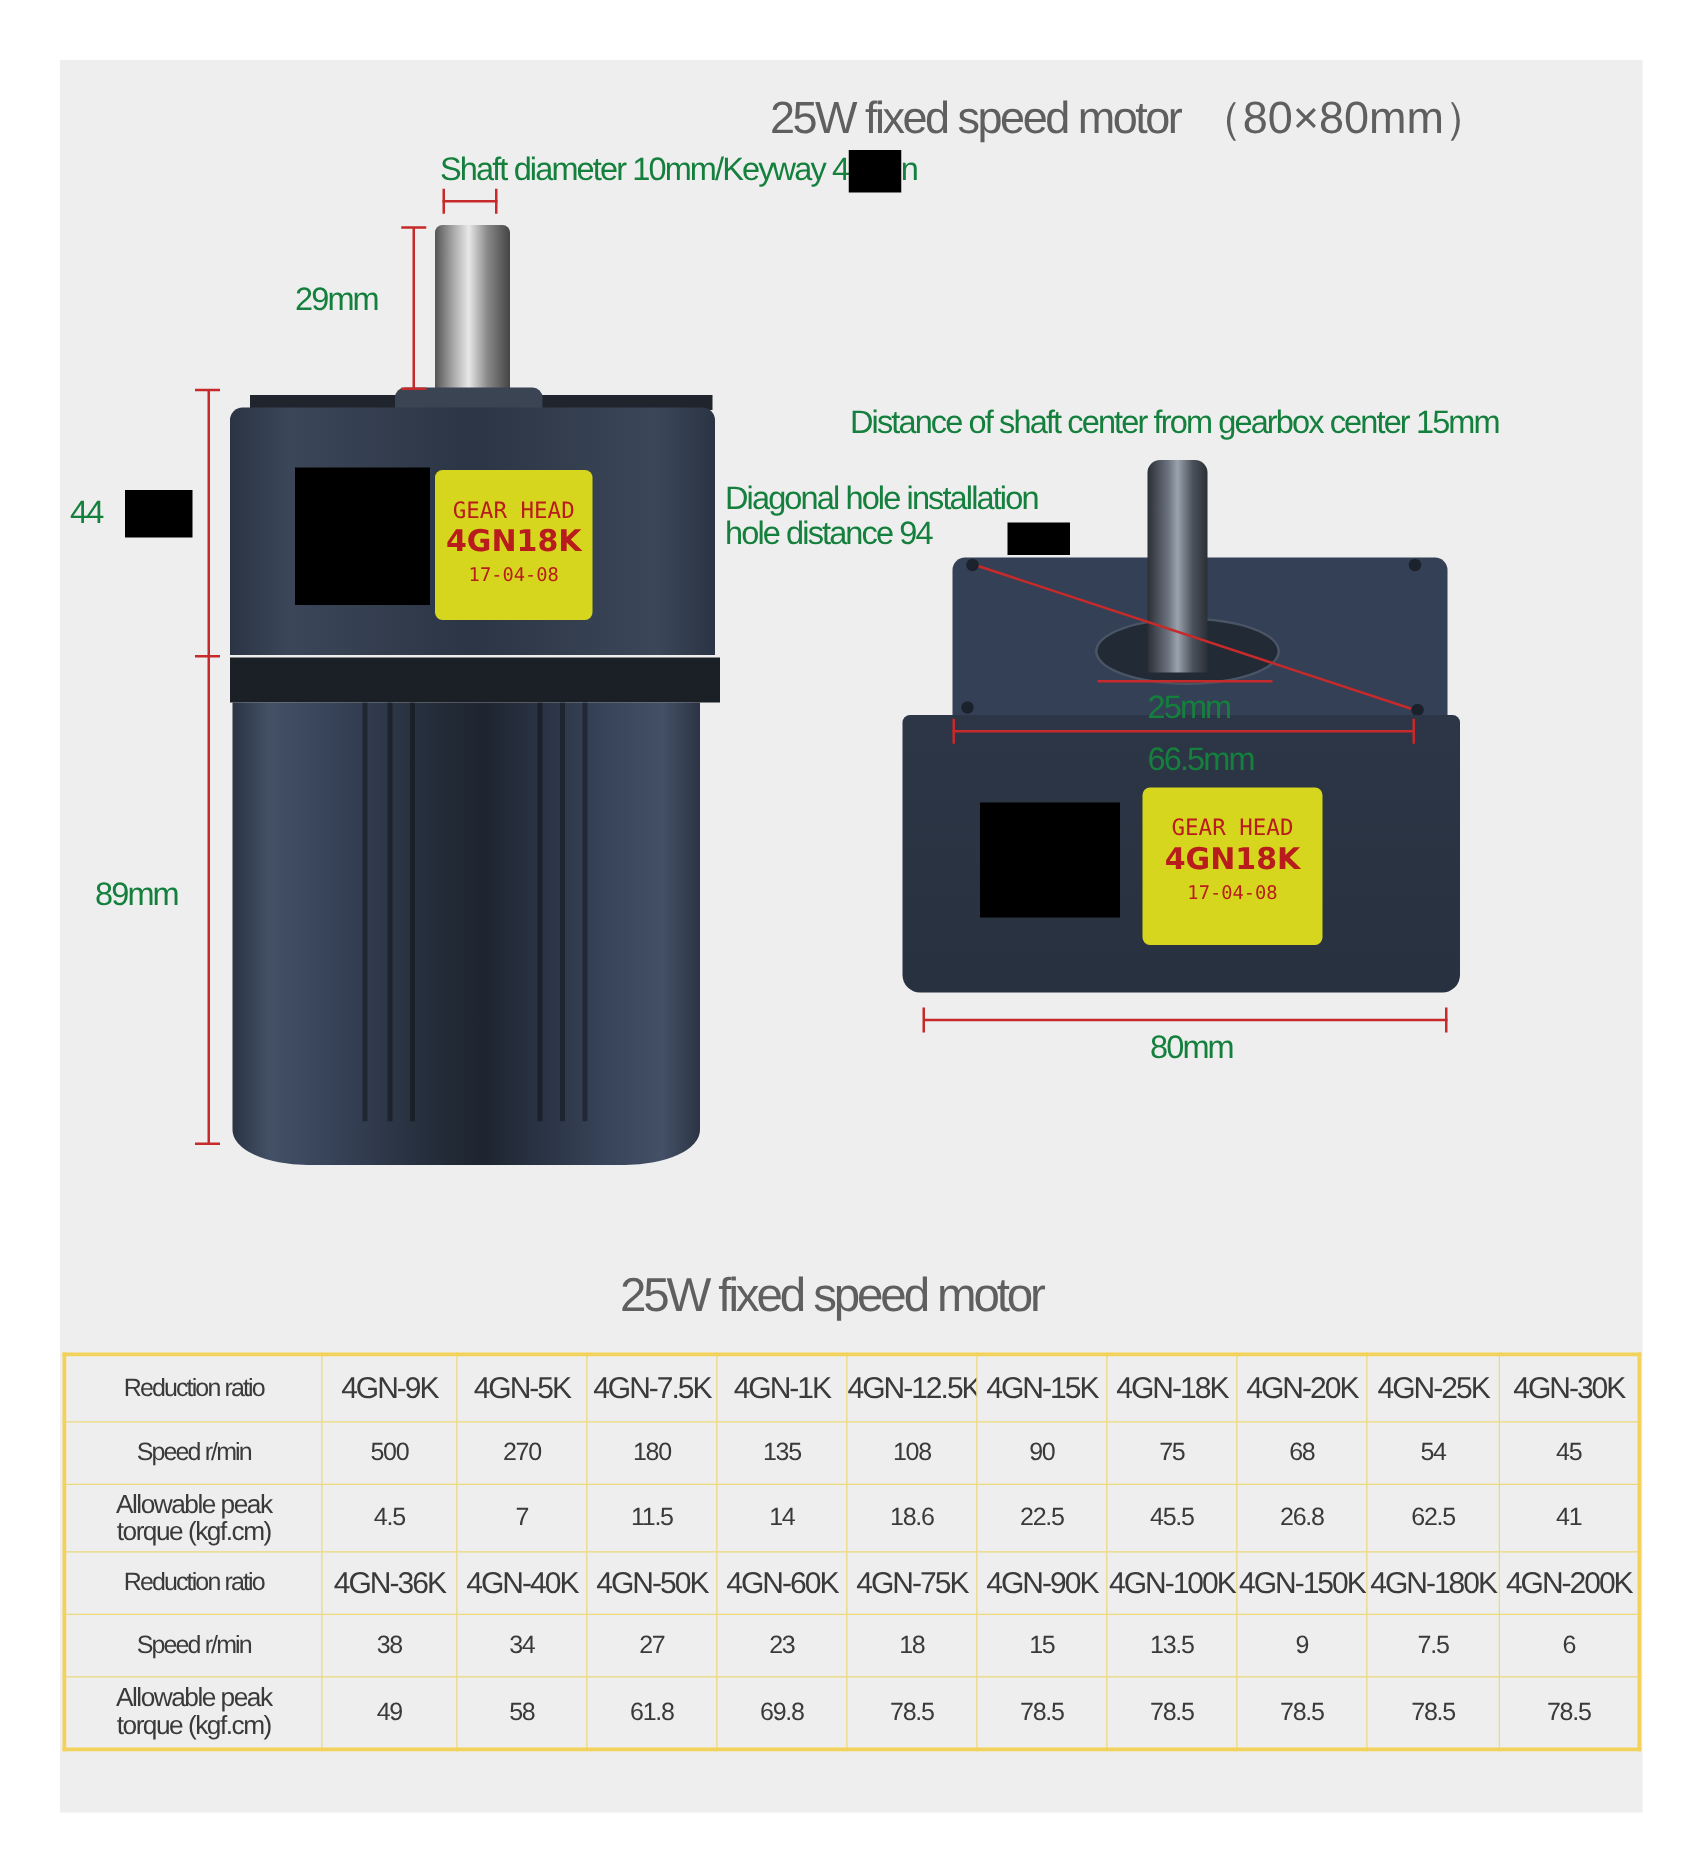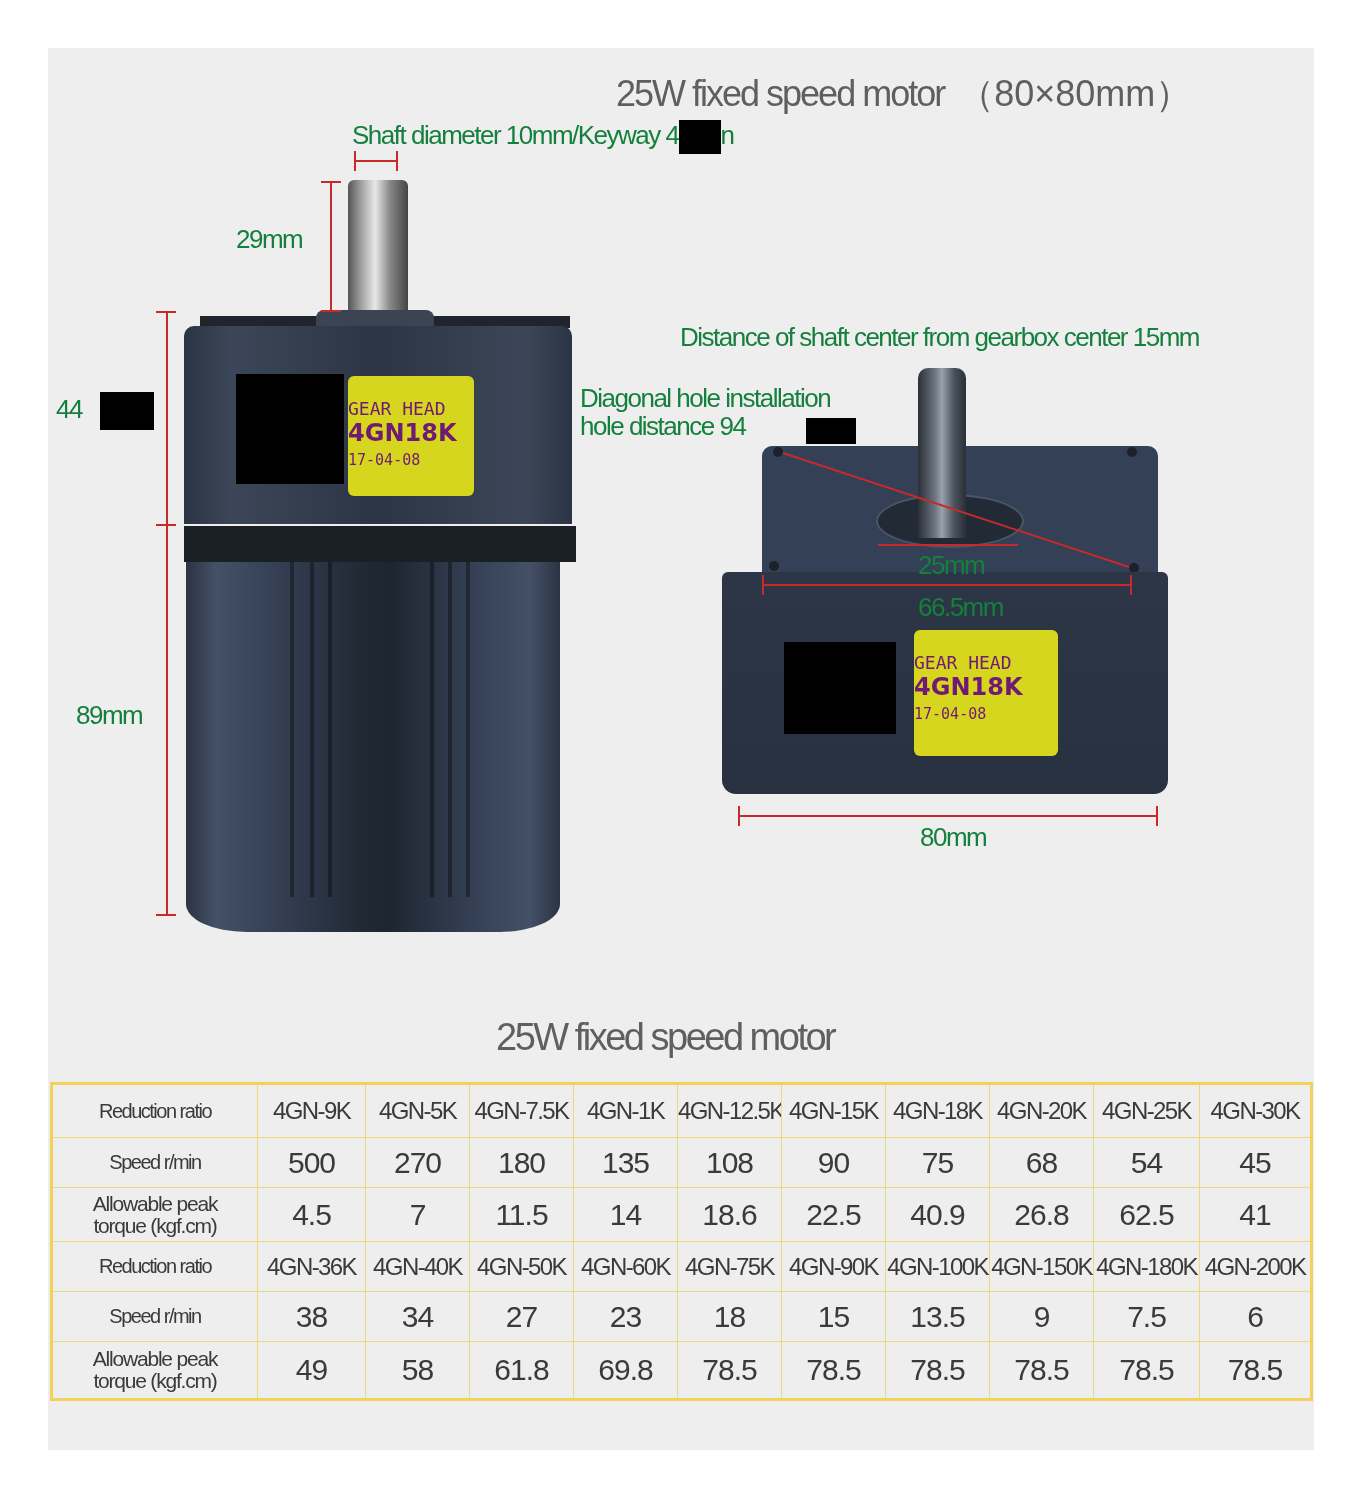--- a/index.html
+++ b/index.html
@@ -17,37 +17,37 @@
   .tick-v{position:absolute;width:2px;height:20px;background:#c62a2a;}
 
   
   .shaft{left:348px;top:180px;width:60px;height:140px;background:linear-gradient(90deg,#555 0%,#aaa 25%,#e8e8e8 45%,#888 70%,#444 100%);border-radius:6px 6px 0 0;}
   .shaft-collar{left:316px;top:310px;width:118px;height:22px;background:#3a4453;border-radius:8px 8px 0 0;}
   .flange{left:200px;top:316px;width:370px;height:12px;background:#20252d;}
   .gearbox-left{left:184px;top:326px;width:388px;height:198px;background:linear-gradient(90deg,#2a3444 0%,#3b4658 12%,#2b3545 50%,#3b4658 88%,#2a3444 100%);border-radius:10px 10px 0 0;}
   .band{left:184px;top:526px;width:392px;height:36px;background:#1b1f26;}
   .body-left{left:186px;top:562px;width:374px;height:370px;background:linear-gradient(90deg,#2a3444 0%,#445066 8%,#38445a 20%,#222a36 46%,#1e2530 54%,#38445a 80%,#445066 92%,#2a3444 100%);border-radius:0 0 60px 60px/0 0 28px 28px;}
   .rib{position:absolute;top:0;width:4px;height:335px;background:rgba(0,0,0,.35);}
-  .label-yellow{background:#d6d61e;border-radius:6px;color:#701a75;font-family:"DejaVu Sans Mono",monospace;}
+  .label-yellow{background:#d6d61e;border-radius:6px;color:#b91c1c;text-align:center;font-family:"DejaVu Sans Mono",monospace;}
   .label-yellow .l1{font-size:18px;letter-spacing:0px;}
   .label-yellow .l2{font-size:24px;font-weight:bold;font-family:"DejaVu Sans",sans-serif;}
   .label-yellow .l3{font-size:15px;}
 
   
   .shaft-r{left:918px;top:368px;width:48px;height:170px;background:linear-gradient(90deg,#2b2f36 0%,#6c7480 35%,#9aa2ad 50%,#4b525c 75%,#2b2f36 100%);border-radius:10px 10px 0 0;}
   .gb-top{left:762px;top:446px;width:396px;height:132px;background:#344055;border-radius:10px 10px 0 0;}
   .gb-front{left:722px;top:572px;width:446px;height:222px;background:linear-gradient(180deg,#2c3646 0%,#28313f 100%);border-radius:6px 6px 14px 14px;}
   .boss{left:876px;top:494px;width:144px;height:50px;border-radius:50%;background:#222a36;border:2px solid #4a5566;}
 
   
   table.spec{position:absolute;left:50px;top:1082px;width:1260px;border-collapse:collapse;table-layout:fixed;background:#eeeeee;border:3px solid #f2d25a;}
   table.spec td{border:1.5px solid #ecd97a;text-align:center;color:#3a3a3a;padding:0;white-space:nowrap;overflow:hidden;}
   table.spec td.hdr{font-size:20px;letter-spacing:-1.5px;}
   table.spec td.hdr.small{font-size:21px;line-height:22px;letter-spacing:-1.2px;}
-  table.spec td.v{font-size:30px;letter-spacing:-1px;text-align:center;}
+  table.spec td.v{font-size:20px;letter-spacing:-1px;text-align:center;}
   table.spec td.m{font-size:24px;letter-spacing:-1.6px;}
   tr.r1{height:54px;} tr.r2{height:50px;} tr.r3{height:54px;}
 </style>
 </head>
 <body>
 
 <div class="panel"></div>
 
 <div class="abs title-main">
   <span>25W fixed speed motor</span><span class="dims">（80×80mm）</span>
@@ -182,21 +182,21 @@
     <td class="hdr small">
           <div>Allowable peak</div>
           <div>torque (kgf.cm)</div>
         </td>
     <td class="v">4.5</td>
     <td class="v">7</td>
     <td class="v">11.5</td>
     <td class="v">14</td>
     <td class="v">18.6</td>
     <td class="v">22.5</td>
-    <td class="v">40.9</td>
+    <td class="v">45.5</td>
     <td class="v">26.8</td>
     <td class="v">62.5</td>
     <td class="v">41</td>
   </tr>
   <tr class="r2">
     <td class="hdr">Reduction ratio</td>
     <td class="m">4GN-36K</td>
     <td class="m">4GN-40K</td>
     <td class="m">4GN-50K</td>
     <td class="m">4GN-60K</td>

